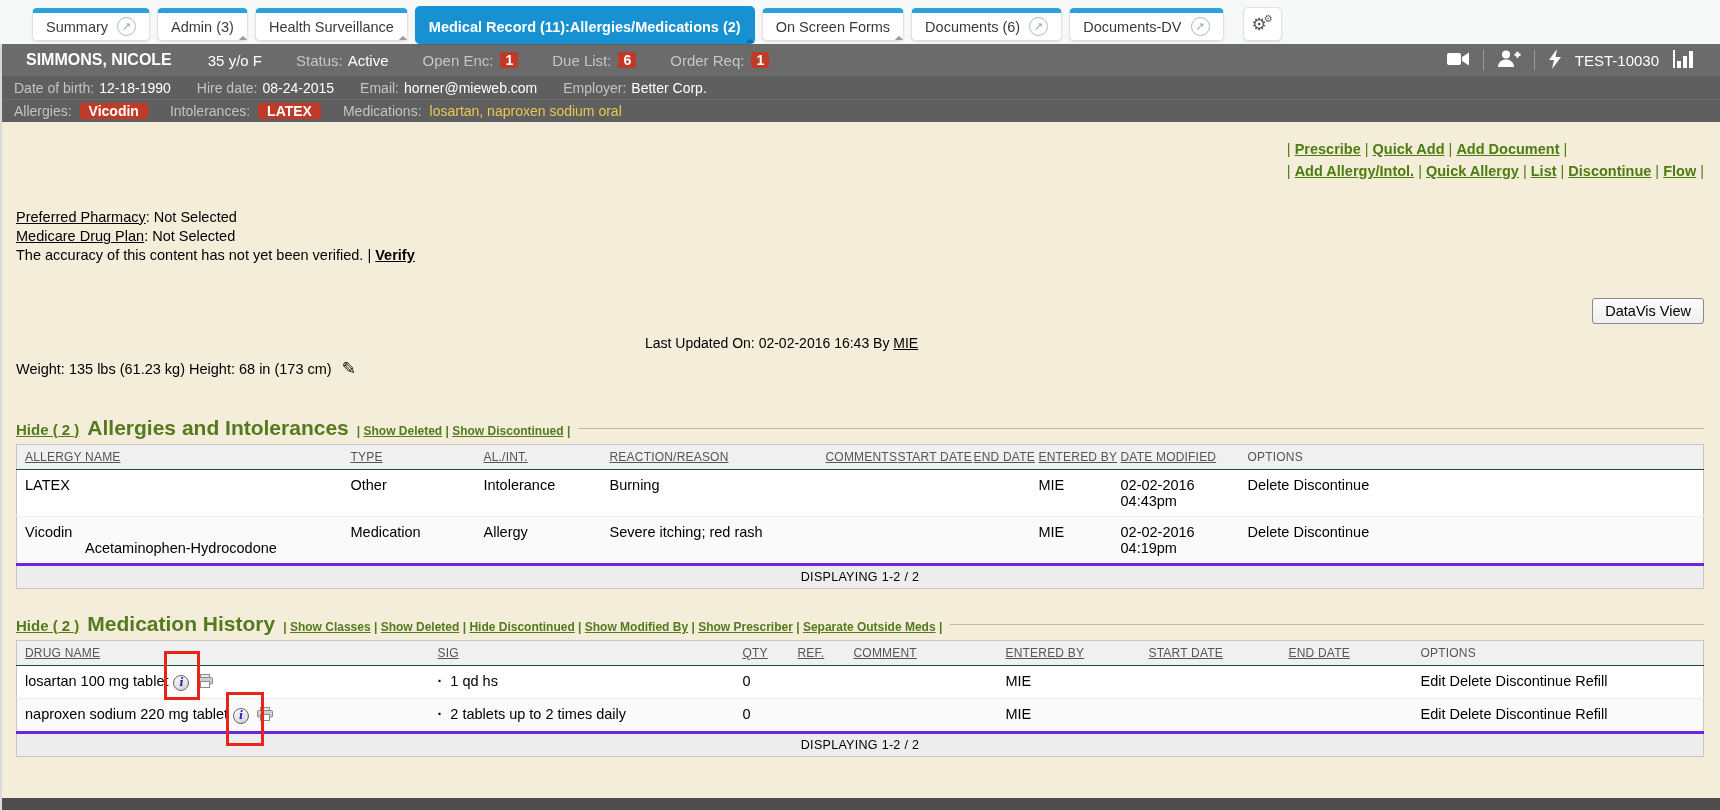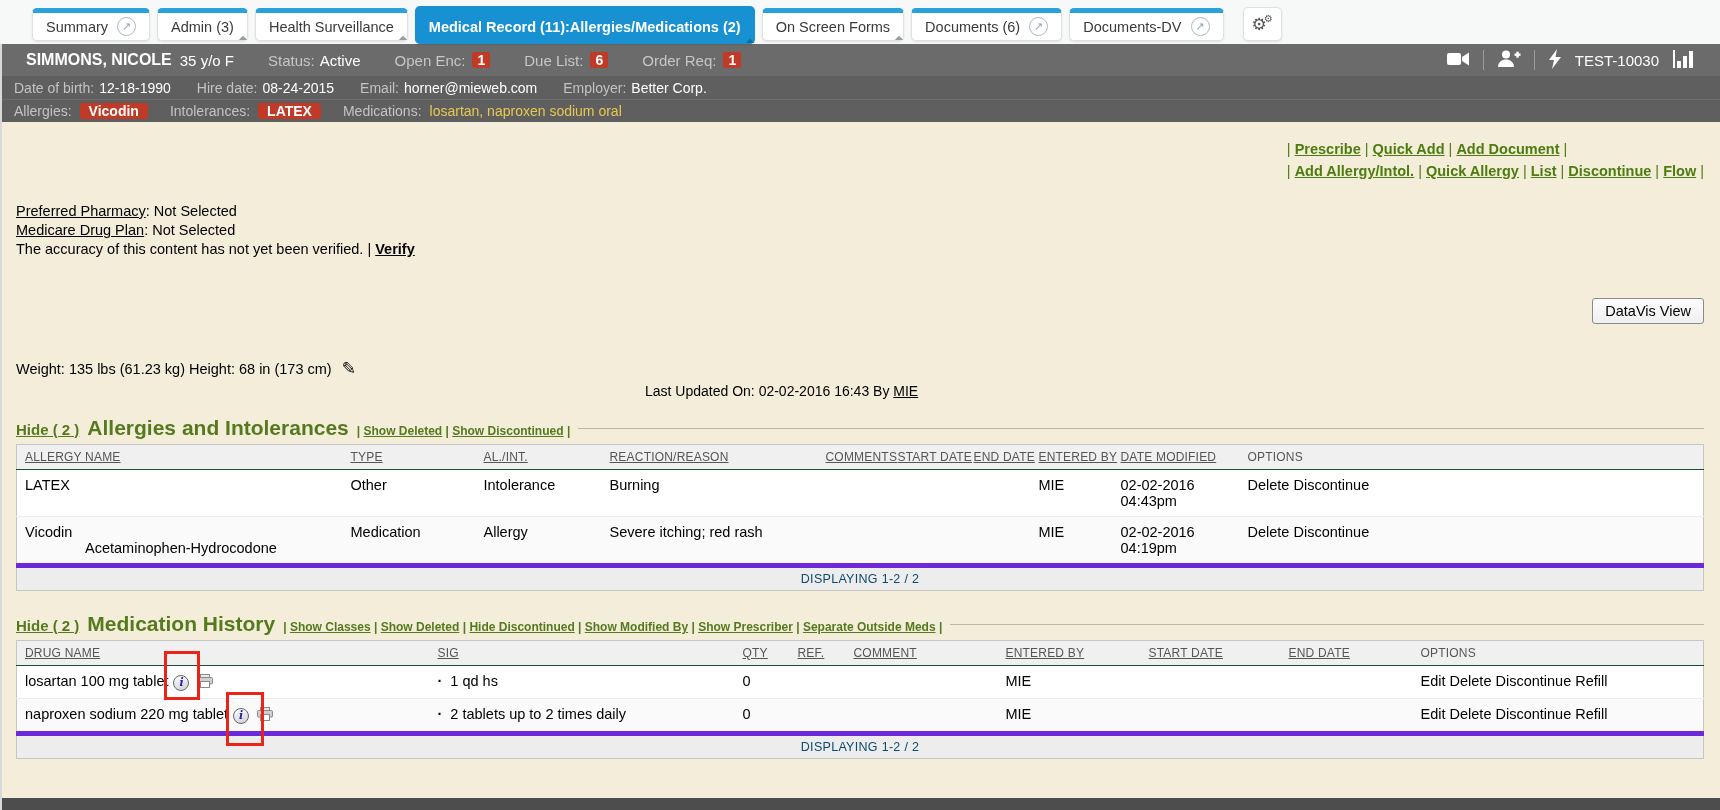--- a/index.html
+++ b/index.html
@@ -39,21 +39,21 @@
   }
   .gear-big { font-size:17px; line-height:1; }
   .gear-small { font-size:10px; line-height:1; margin-left:-3px; margin-top:-10px; }
 
   
   .bar1 {
     height:32px; background:#6b6b6b; color:#fff; display:flex; align-items:center;
     padding:0 26px; font-size:15px;
   }
   .p-name { font-weight:bold; font-size:16px; }
-  .p-age { margin-left:8px; }
+  .p-age { margin-left:36px; }
   .blabel { color:#c6c6c6; margin-left:34px; }
   .bvalue { margin-left:5px; }
   .badge {
     display:inline-block; min-width:15px; text-align:center; padding:0px 5px;
     background:#c13a27; color:#fff; font-weight:bold; border-radius:2px;
     font-size:14px; margin-left:7px;
   }
   .bar1-right { margin-left:auto; display:flex; align-items:center; gap:13px; }
   .vdiv { width:1px; height:20px; background:#9b9b9b; }
   .chart-id { font-size:15px; }
@@ -74,33 +74,33 @@
   .content {
     position:relative; height:676px; background:#f3edda; overflow:hidden;
   }
   .quick-links {
     position:absolute; top:16px; right:16px; text-align:left;
     font-size:14.5px; line-height:22px; color:#4d7c0f;
   }
   .quick-links .lnk { font-weight:bold; text-decoration:underline; }
   .quick-links .sep { font-weight:normal; }
 
-  .pharm-left { position:absolute; top:80px; left:16px; font-size:14.5px; line-height:18.5px; color:#000; }
+  .pharm-left { position:absolute; top:86px; left:16px; font-size:14.5px; line-height:18.5px; color:#000; }
   .pharm-right { position:absolute; top:80px; left:978px; font-size:14.5px; line-height:18.5px; color:#000; }
   .ulabel { text-decoration:underline; }
   .verify-line { margin-top:1px; }
   .verify-link { font-weight:bold; text-decoration:underline; }
 
   .datavis-btn {
     position:absolute; top:176px; right:16px;
     font-size:14.5px; color:#000; padding:4px 12px;
     background:linear-gradient(#fdfdfd,#efefef); border:1px solid #8a8a8a;
     border-radius:3px; cursor:pointer;
   }
-  .last-updated { position:absolute; top:213px; left:645px; font-size:14px; color:#000;margin-top:48px; }
+  .last-updated { position:absolute; top:213px; left:645px; font-size:14px; color:#000; }
   .mie-link { text-decoration:underline; }
   .vitals { position:absolute; top:236px; left:16px; font-size:14.5px; color:#000; }
   .pencil { font-size:17px; margin-left:6px; cursor:pointer; }
 
   
   .section { position:absolute; left:16px; right:16px; }
   .sec-allergies { top:294px; }
   .sec-meds { top:490px; }
   .section-head { display:flex; align-items:baseline; margin-bottom:4px; }
   .hide-link { color:#557a1e; font-weight:bold; font-size:15px; text-decoration:underline; }
@@ -113,22 +113,22 @@
   thead th {
     background:#f0f0f0; padding:5px 8px; font-weight:normal; color:#555;
     font-size:12px; text-align:left; border-bottom:1px solid #14532d; white-space:nowrap;
     letter-spacing:.2px;
   }
   thead th .colhead { text-decoration:underline; }
   td { padding:7px 8px; font-size:14.5px; color:#000; vertical-align:top; }
   tbody tr + tr td { border-top:1px solid #ededed; }
   tbody tr:nth-child(even) td { background:#fafafa; }
   tfoot td {
-    text-align:center; background:#ededed; color:#0c4a6e; font-size:12.5px;
-    padding:4px; border-top:5px solid #6d28d9; letter-spacing:.3px;
+    text-align:center; background:#ededed; color:#000000; font-size:12.5px;
+    padding:4px; border-top:3px solid #6d28d9; letter-spacing:.3px;
   }
   .indent2 { padding-left:60px; }
   .opt-links .lnk { color:#000; text-decoration:none; }
 
   .sig-cell::before { content:"·"; font-weight:bold; margin-right:8px; }
 
   .info-wrap { position:relative; display:inline-block; margin-left:5px; vertical-align:middle; }
   .info-icon {
     display:inline-block; width:16px; height:16px; border-radius:50%;
     border:1px solid #666; background:linear-gradient(160deg,#ffffff,#cfcfd8);

